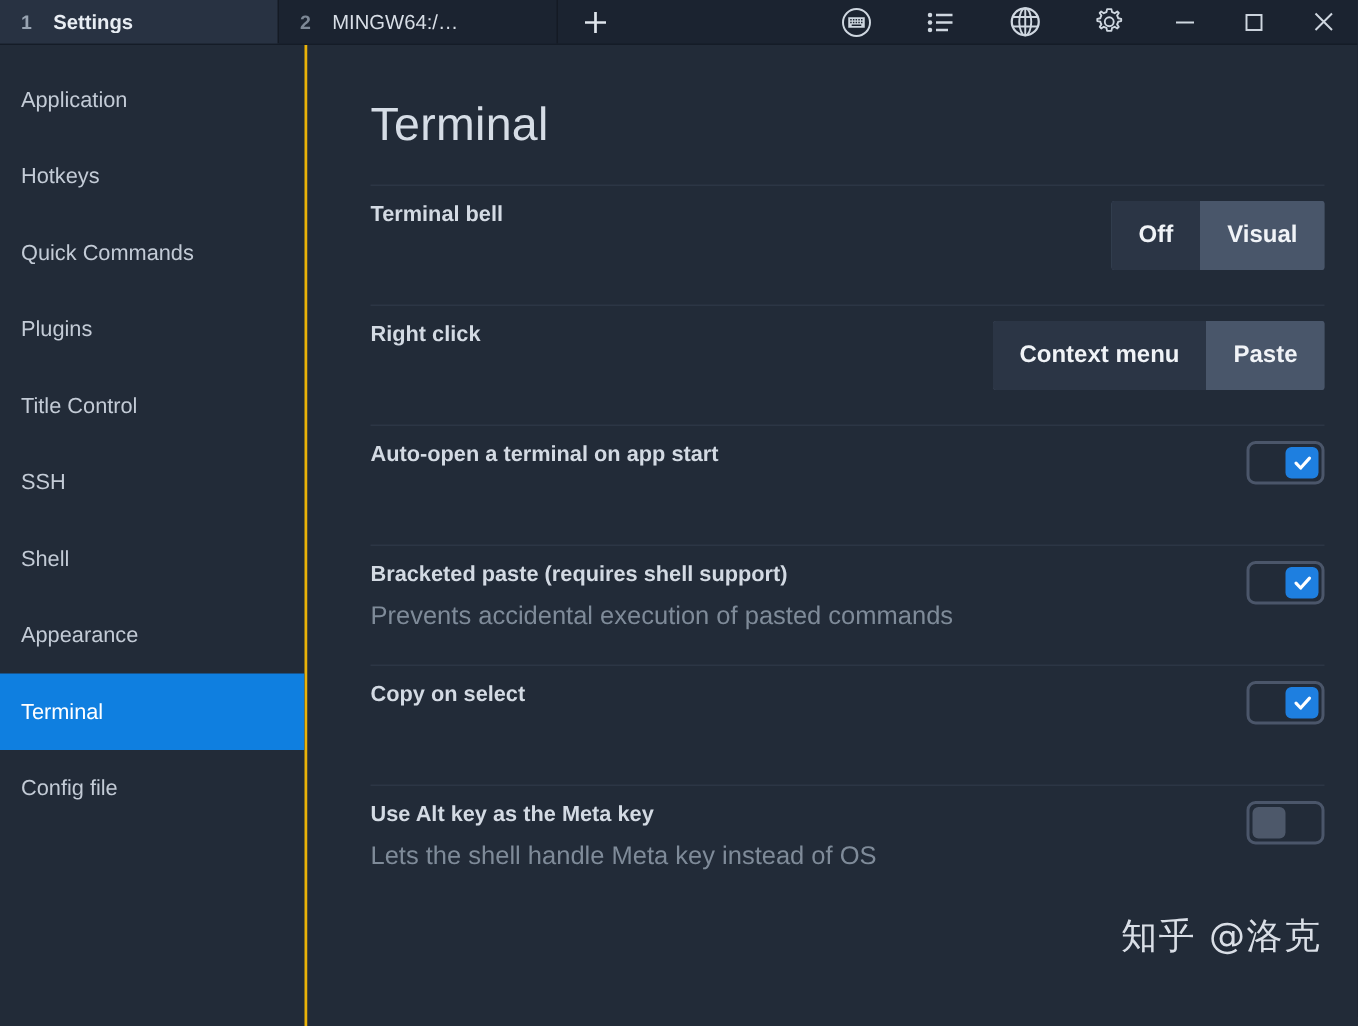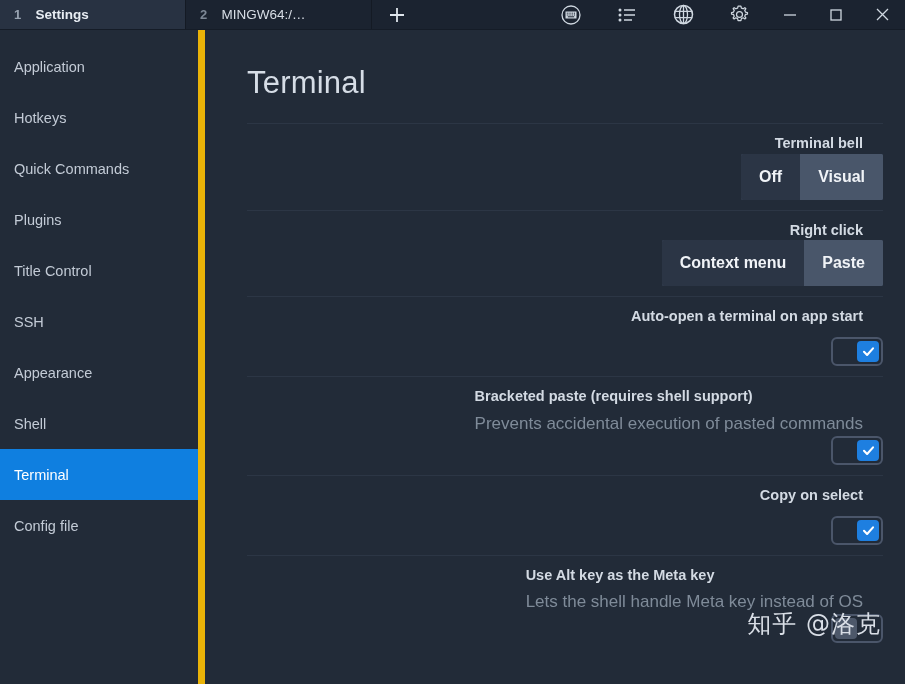--- a/index.html
+++ b/index.html
@@ -75,21 +75,21 @@
   .body {
     flex: 1 1 auto;
     display: flex;
     min-height: 0;
   }
 
   
   .sidebar {
     width: 205px; min-width: 205px;
     background: #222b38;
-    border-right: 7px solid #eab308;
+    border-right: 2px solid #eab308;
     padding-top: 11px;
     overflow: hidden;
   }
   .side-item {
     height: 51px;
     display: flex; align-items: center;
     padding: 0 14px;
     font-size: 14.5px;
     color: #c3cbd6;
     cursor: pointer;
@@ -110,26 +110,25 @@
   }
   .page-title {
     font-size: 31px;
     font-weight: 300;
     color: #d6dde6;
     padding: 35px 0 22px 0;
     letter-spacing: .2px;
   }
   .rows { }
   .row {
-    display: flex; align-items: flex-end;
+    display: flex; align-items: flex-start;
     justify-content: space-between;
     border-top: 1px solid #2c3645;
     min-height: 80px;
     padding: 10px 0;
-    flex-direction: column;
   }
   .row-text { padding-right: 20px; }
   .row-label {
     font-size: 14.5px;
     font-weight: bold;
     color: #d3dae3;
     line-height: 1.35;
   }
   .row-desc {
     font-size: 17px;
@@ -297,24 +296,24 @@
         <div class="side-item">
           <span>Plugins</span>
         </div>
         <div class="side-item">
           <span>Title Control</span>
         </div>
         <div class="side-item">
           <span>SSH</span>
         </div>
         <div class="side-item">
+          <span>Shell</span>
+        </div>
+        <div class="side-item">
           <span>Appearance</span>
-        </div>
-        <div class="side-item">
-          <span>Shell</span>
         </div>
         <div class="side-item active">
           <span>Terminal</span>
         </div>
         <div class="side-item">
           <span>Config file</span>
         </div>
       </div>
 
     <div class="content">

